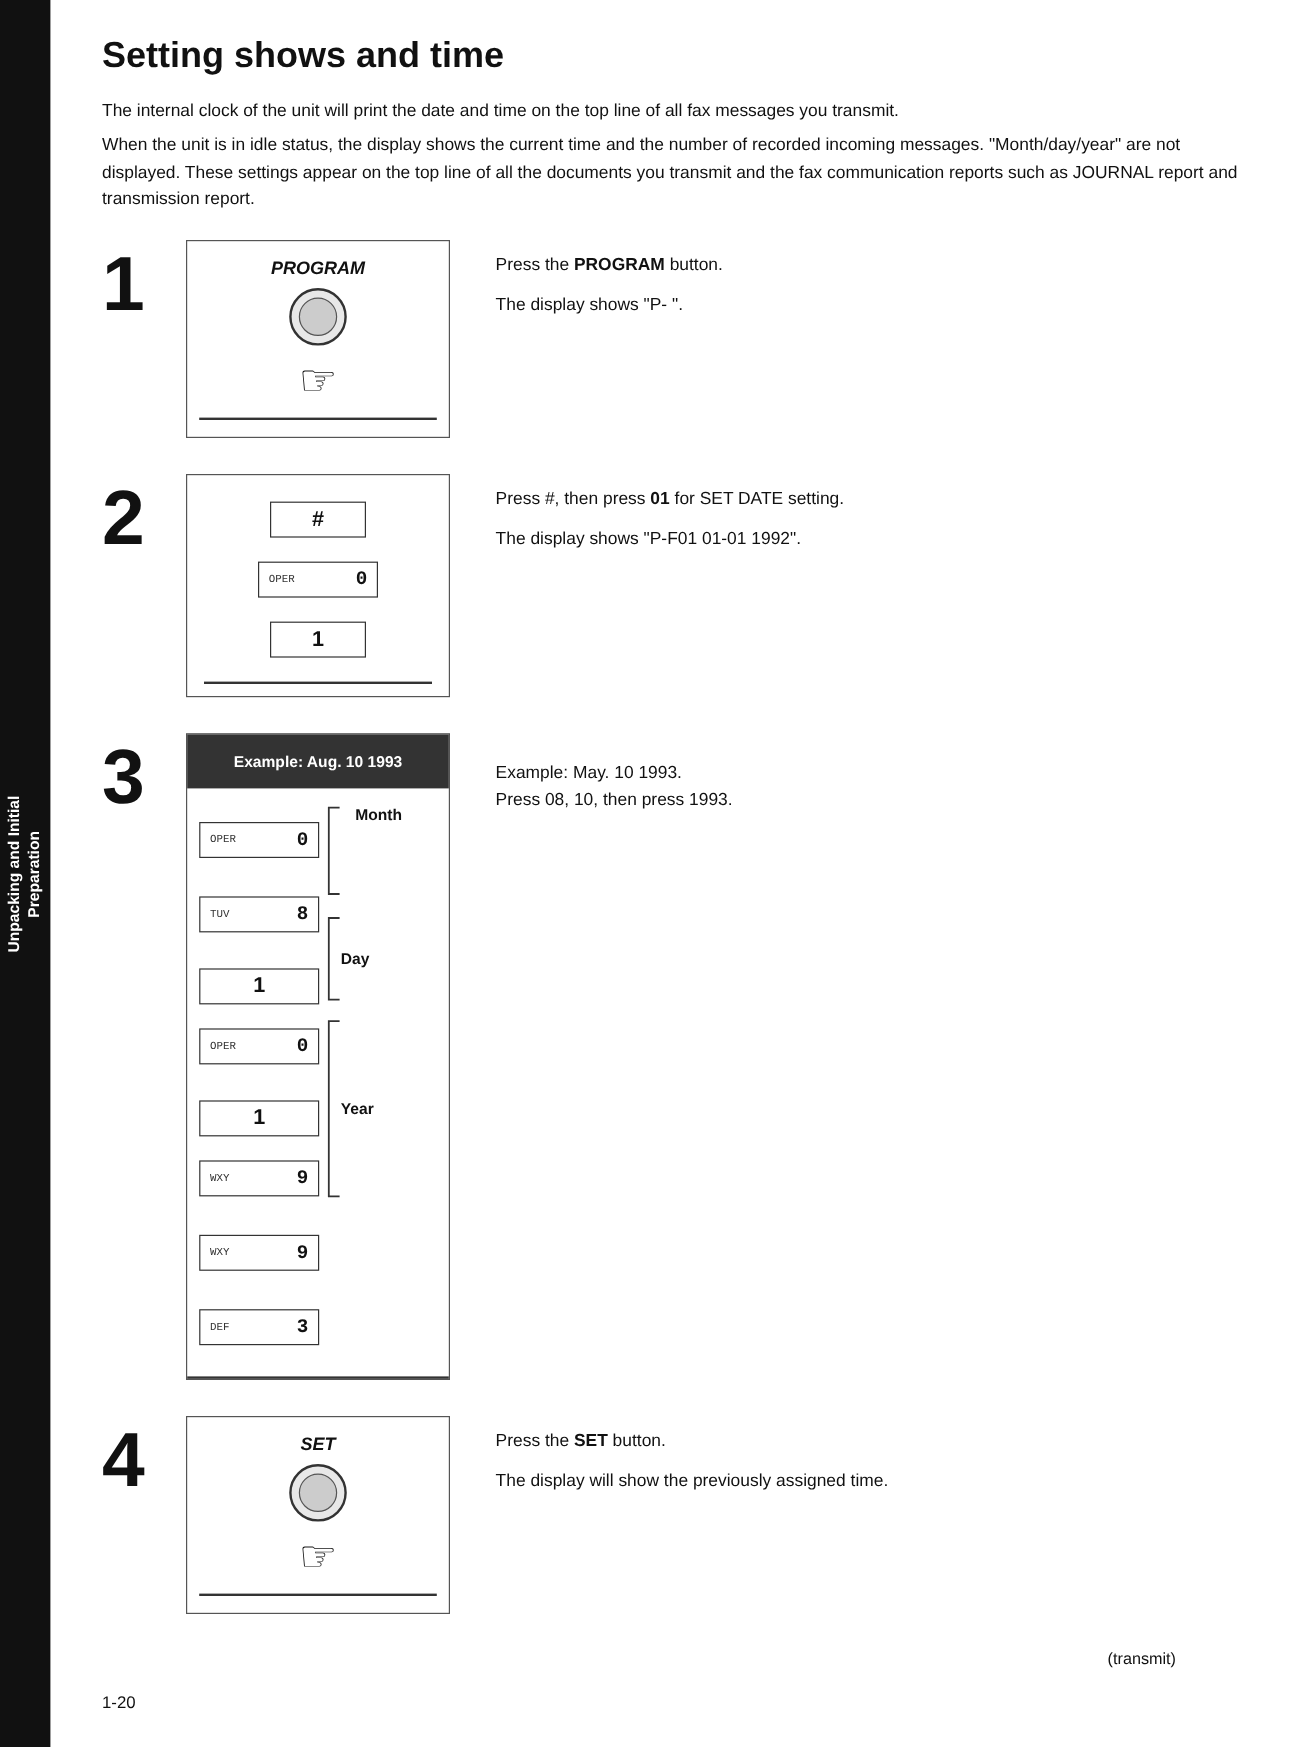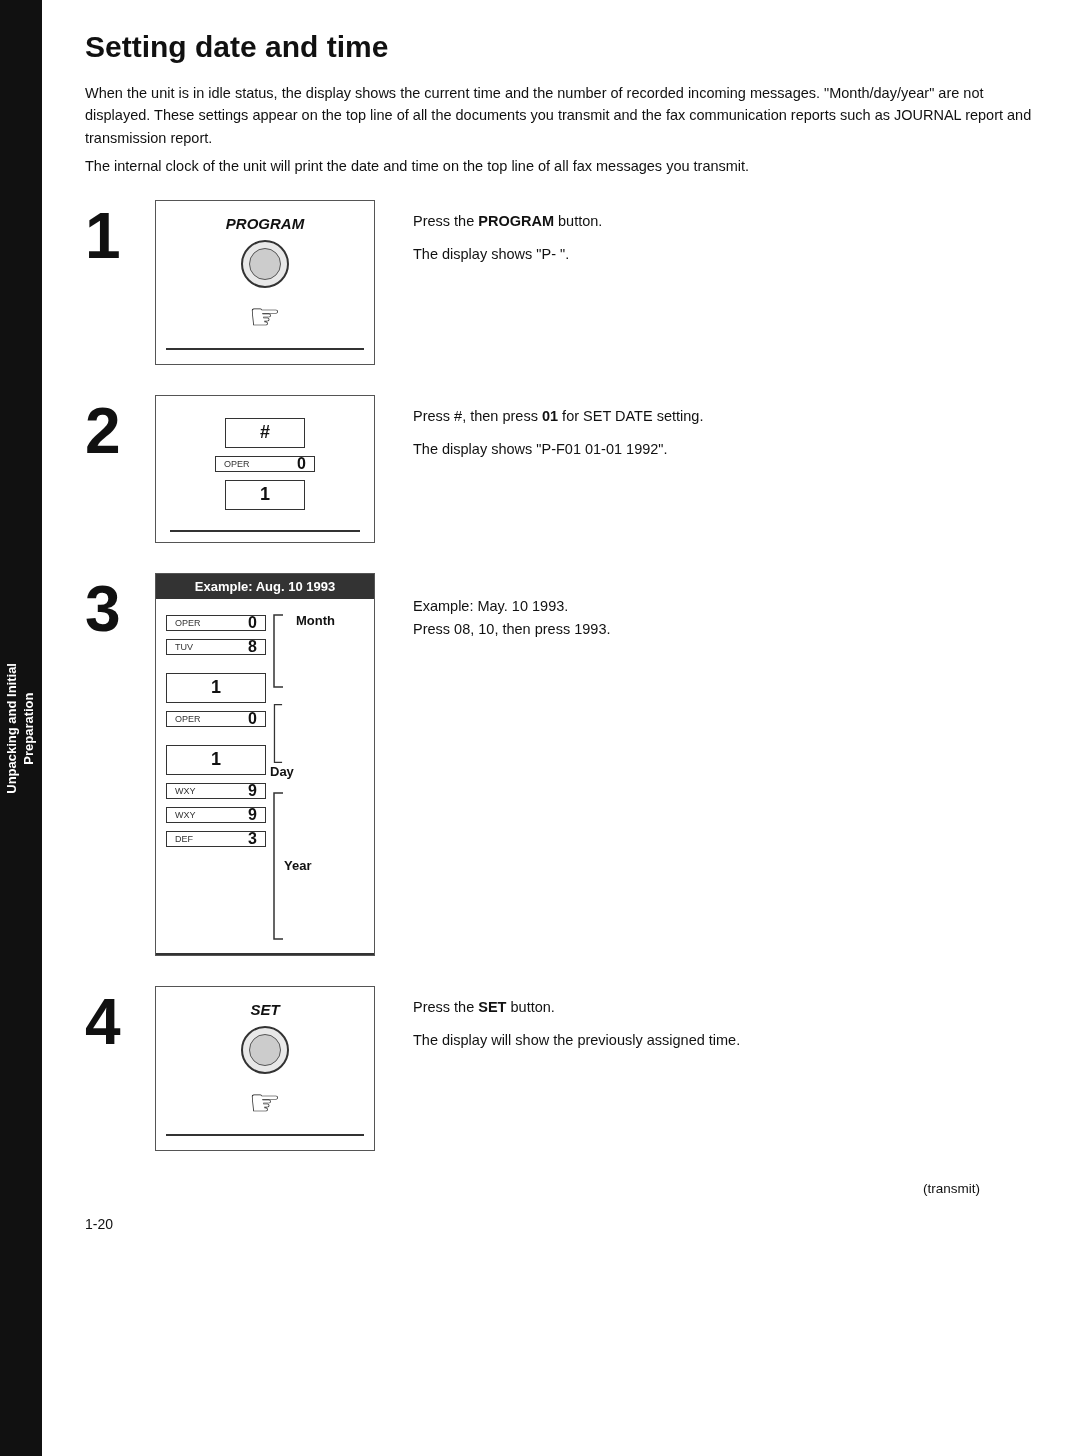--- a/index.html
+++ b/index.html
@@ -113,21 +113,21 @@
       margin-bottom: 8px;
     }
 
     .example-banner {
       background: #333;
       color: #fff;
       font-size: 13px;
       font-weight: bold;
       width: 100%;
       text-align: center;
-      padding: 5px 0;
+      padding: 15px 0;
       margin-bottom: 6px;
     }
 
     .set-diagram {
       display: flex;
       flex-direction: column;
       align-items: center;
       padding: 14px 10px;
       min-width: 220px;
       max-width: 220px;
@@ -170,26 +170,27 @@
       display: flex;
       align-items: center;
       justify-content: center;
       font-size: 18px;
       font-weight: bold;
       margin: 4px auto;
     }
     .key-with-label {
       border: 1.5px solid #333;
       width: 100px;
-      height: 16px;
+      height: 30px;
       display: flex;
       align-items: center;
       justify-content: space-between;
       padding: 0 8px;
-      margin: 4px auto;
+      margin: 16px auto;
+      font-family: Liberation Mono, monospace;
     }
     .kl {
       font-size: 9px;
       color: #333;
     }
     .kv {
       font-size: 16px;
       font-weight: bold;
     }
 
@@ -197,25 +198,25 @@
 </head>
 <body>
 
 <div class="sidebar">
   <div class="sidebar-text">Unpacking and Initial
 Preparation</div>
 </div>
 
 <div class="main">
 
-  <h1>Setting date and time</h1>
+  <h1>Setting shows and time</h1>
 
   <div class="intro">
+    <p>The internal clock of the unit will print the date and time on the top line of all fax messages you transmit.</p>
     <p>When the unit is in idle status, the display shows the current time and the number of recorded incoming messages. "Month/day/year" are not displayed. These settings appear on the top line of all the documents you transmit and the fax communication reports such as JOURNAL report and transmission report.</p>
-    <p>The internal clock of the unit will print the date and time on the top line of all fax messages you transmit.</p>
   </div>
 
   <div class="steps">
 
     <div class="step">
       <div class="step-number">1</div>
       <div class="program-diagram">
         <div class="program-label-text">PROGRAM</div>
 
         <div style="width:48px;height:48px;border-radius:50%;border:2px solid #333;background:#e8e8e8;display:flex;align-items:center;justify-content:center;margin-bottom:6px;">
@@ -297,21 +298,21 @@
           <div style="display:flex;flex-direction:column;margin-left:4px;padding-top:2px;">
 
             <div style="display:flex;align-items:flex-start;height:80px;gap:12px;">
               <svg width="14" height="76" viewBox="0 0 14 76">
                 <path d="M13,2 L4,2 L4,74 L13,74" stroke="#333" stroke-width="1.5" fill="none"></path>
               </svg>
               <span style="font-size:13px;font-weight:bold;">Month</span>
             </div>
             <div style="height:10px;"></div>
 
-            <div style="display:flex;flex-direction:column;height:76px;">
+            <div style="display:flex;flex-direction:row;align-items:center;height:76px;">
               <svg width="14" height="72" viewBox="0 0 14 72">
                 <path d="M13,2 L4,2 L4,70 L13,70" stroke="#333" stroke-width="1.5" fill="none"></path>
               </svg>
               <span style="font-size:13px;font-weight:bold;">Day</span>
             </div>
             <div style="height:10px;"></div>
 
             <div style="display:flex;flex-direction:row;align-items:center;height:154px;">
               <svg width="14" height="150" viewBox="0 0 14 150">
                 <path d="M13,2 L4,2 L4,148 L13,148" stroke="#333" stroke-width="1.5" fill="none"></path>

